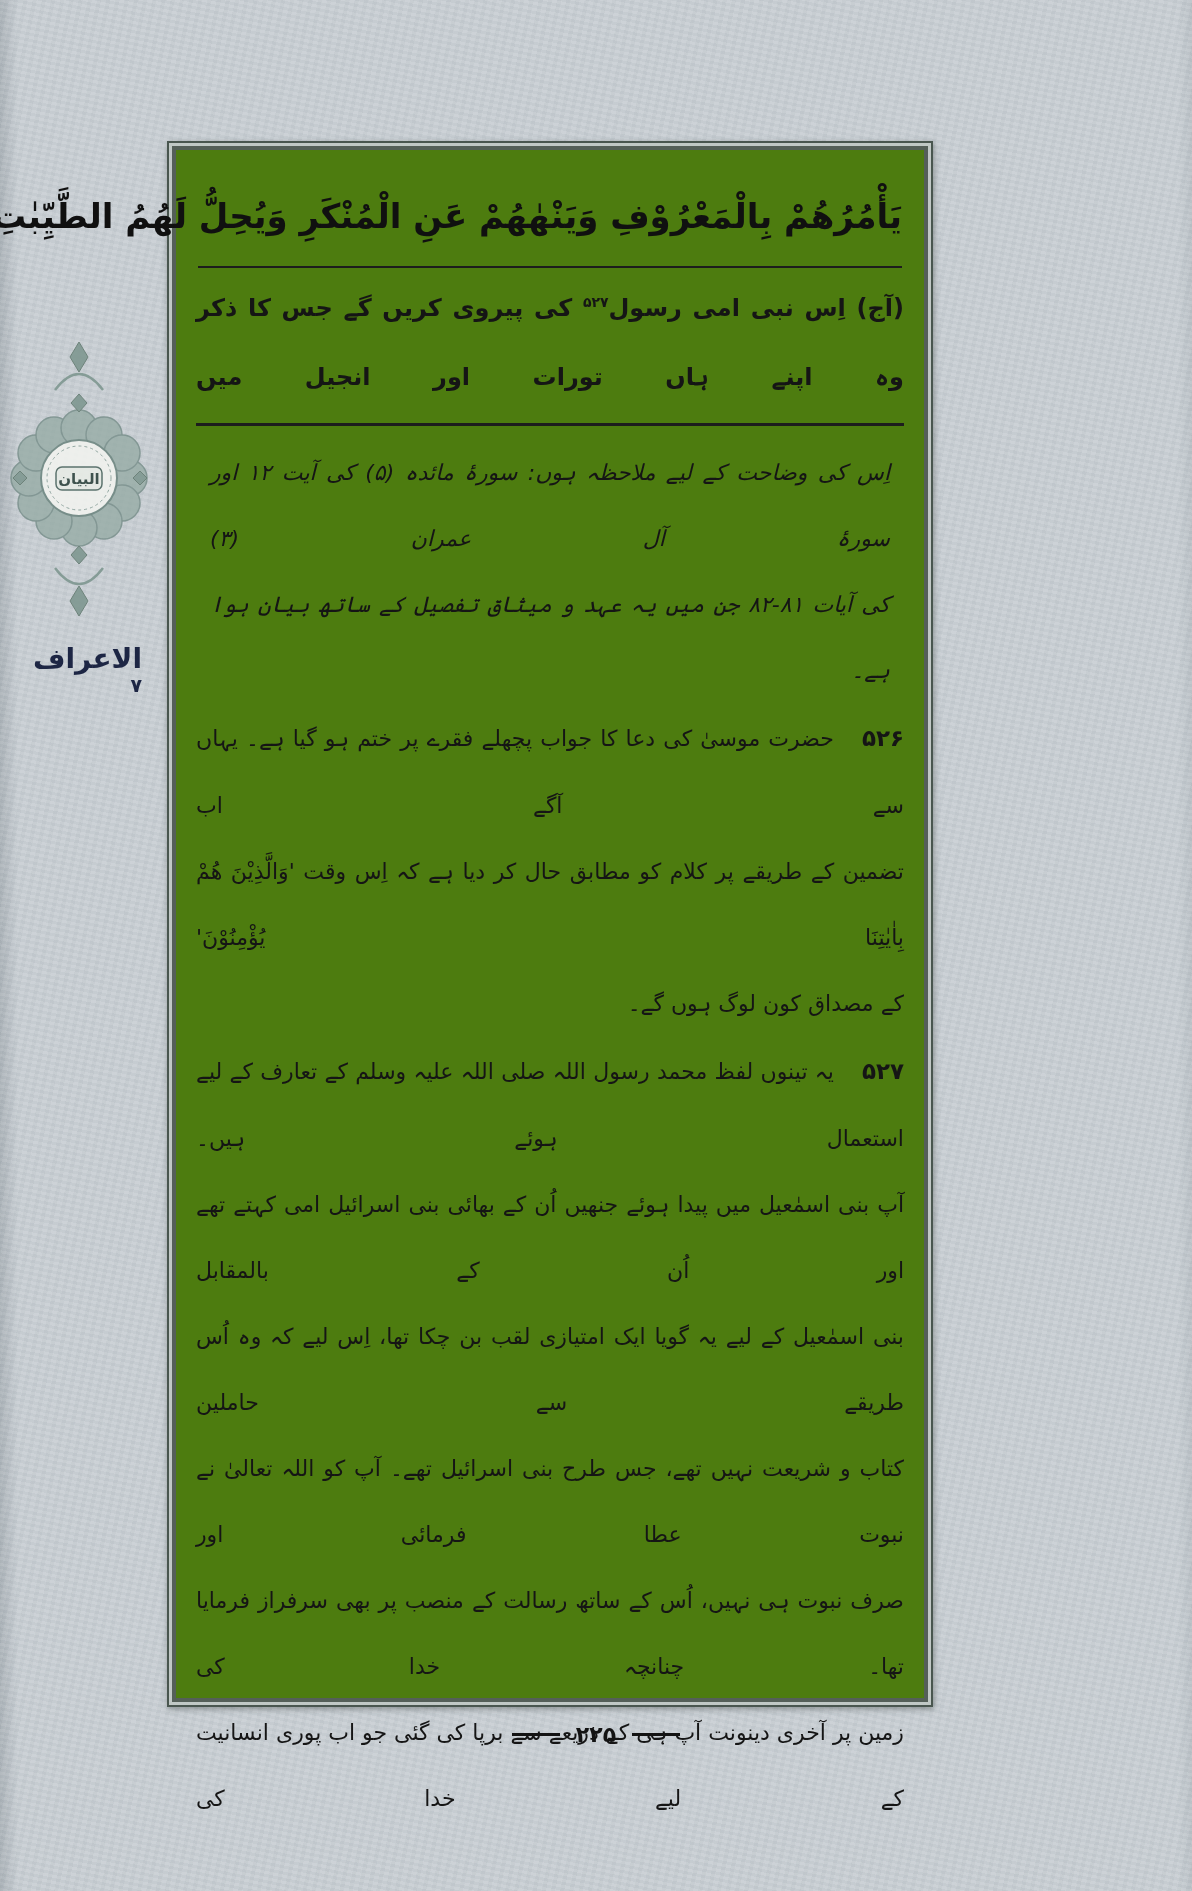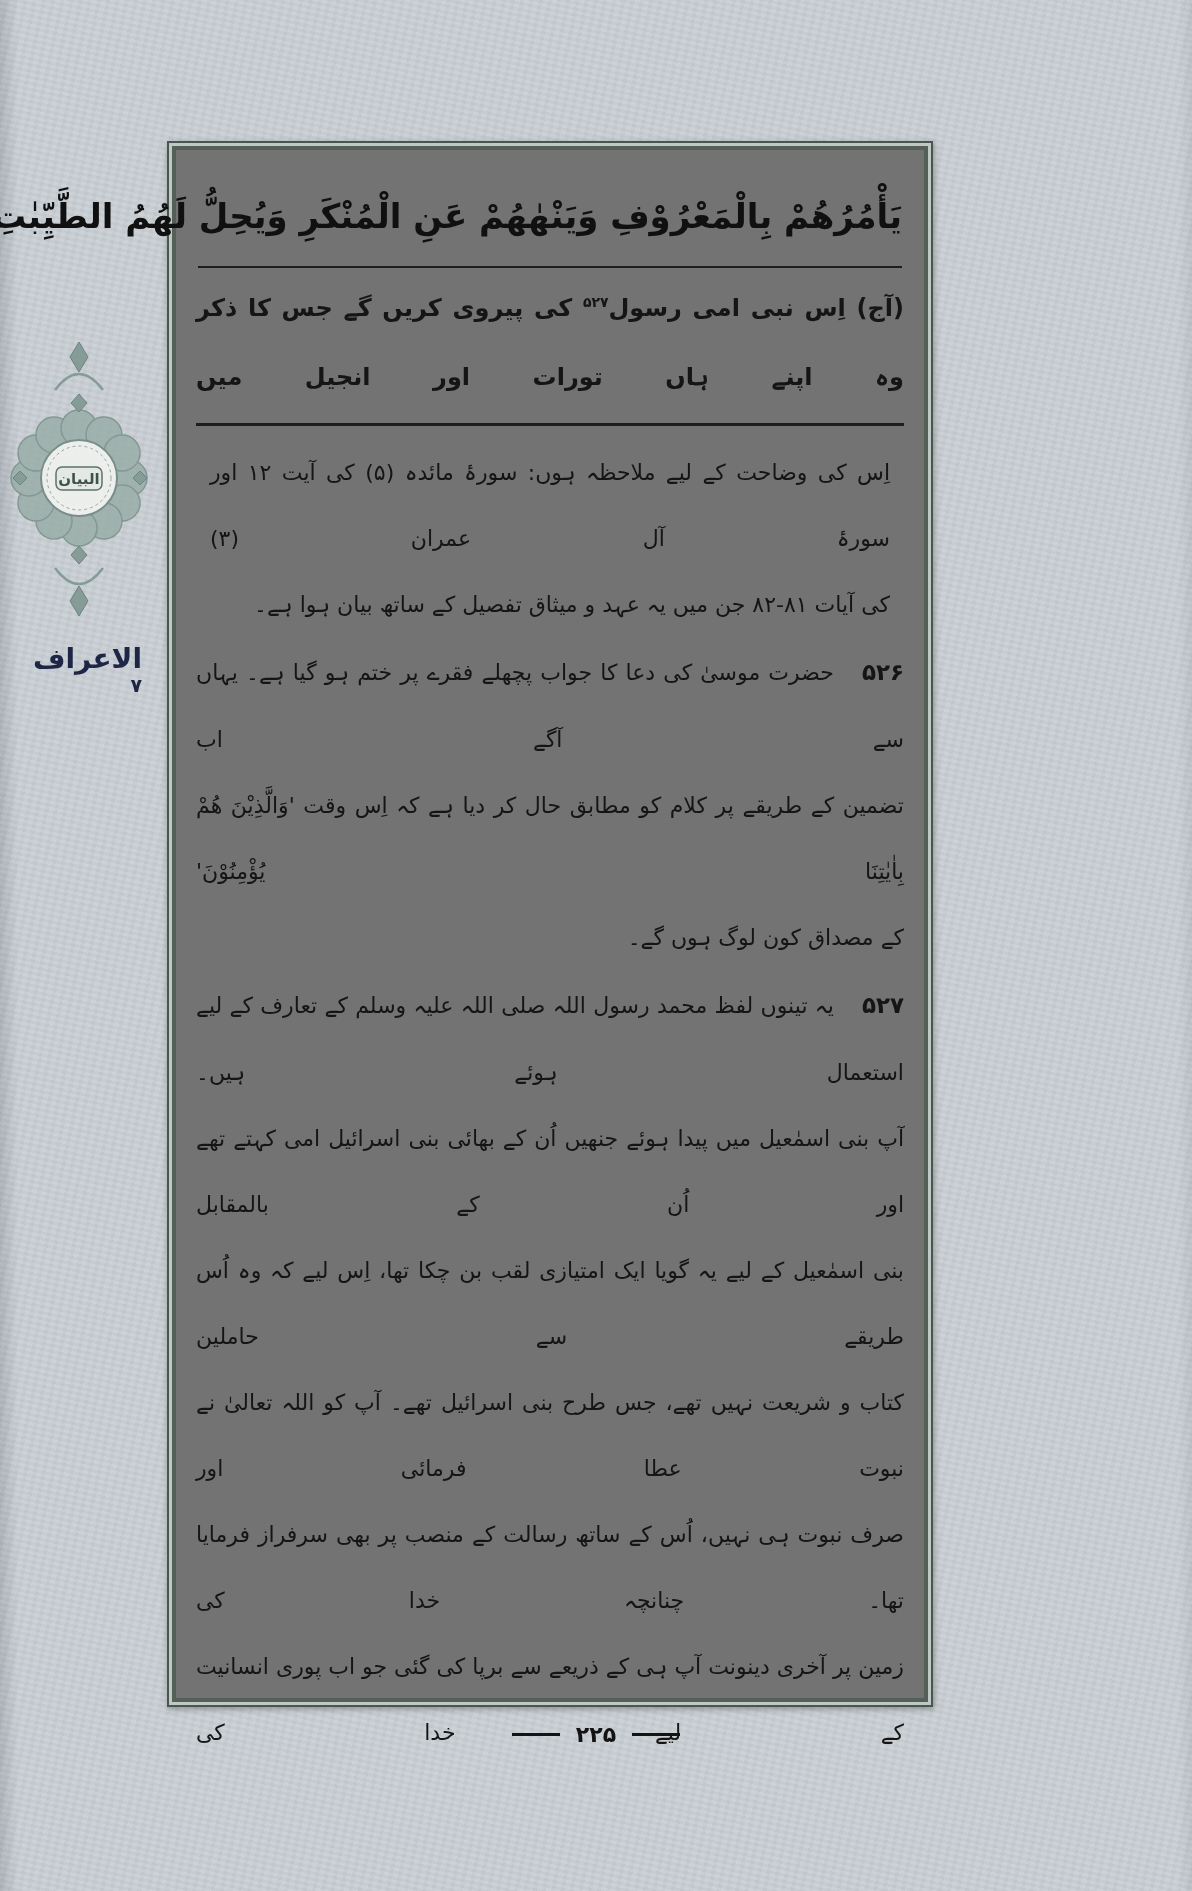--- a/index.html
+++ b/index.html
@@ -19,21 +19,21 @@
   }
 
   
   .frame-outer{
     position:absolute;left:167px;top:141px;width:766px;height:1566px;
     box-sizing:border-box;border:2px solid #49564f;padding:3px;
     background:#c0c8c5;box-shadow:1px 2px 6px rgba(55,66,62,.45);
   }
   .frame-inner{
     height:100%;box-sizing:border-box;border:4px solid #545f58;
-    background:#737373;padding:8px 20px 4px;
+    background:#4d7c0f;padding:8px 20px 4px;
   }
   .content{direction:rtl;color:#151515;}
 
   .verse{
     font-size:34px;font-weight:bold;text-align:center;
     padding:30px 2px 18px;line-height:1.7;white-space:nowrap;color:#101010;
   }
   .rule{border:0;}
   .rule.thin{border-top:2px solid #1d1d1d;margin:2px 2px 6px;}
   .rule.thick{border-top:3px solid #1d1d1d;margin:10px 0 10px;}
@@ -43,21 +43,21 @@
     text-align:justify;text-align-last:justify;
   }
   sup.fn{font-size:14px;font-weight:700;line-height:0;vertical-align:super;}
 
   .commentary{padding-top:4px;}
   .c-line{
     font-size:22px;line-height:3.0;
     text-align:justify;text-align-last:justify;
   }
   .c-line.last{text-align-last:right;}
-  .para.continuation .c-line{padding:0 14px;}
+  .para.continuation .c-line{padding:0 14px;font-style:italic;}
   .note-num{font-weight:700;font-size:23px;margin-left:28px;letter-spacing:1px;}
 
   
   .pagenum-row{
     position:absolute;left:0;top:1722px;width:100%;
     display:flex;justify-content:center;align-items:center;gap:16px;color:#131313;
   }
   .dash{display:inline-block;width:48px;height:3px;background:#131313;}
   .pagenum{font-size:22px;font-weight:700;}
 

